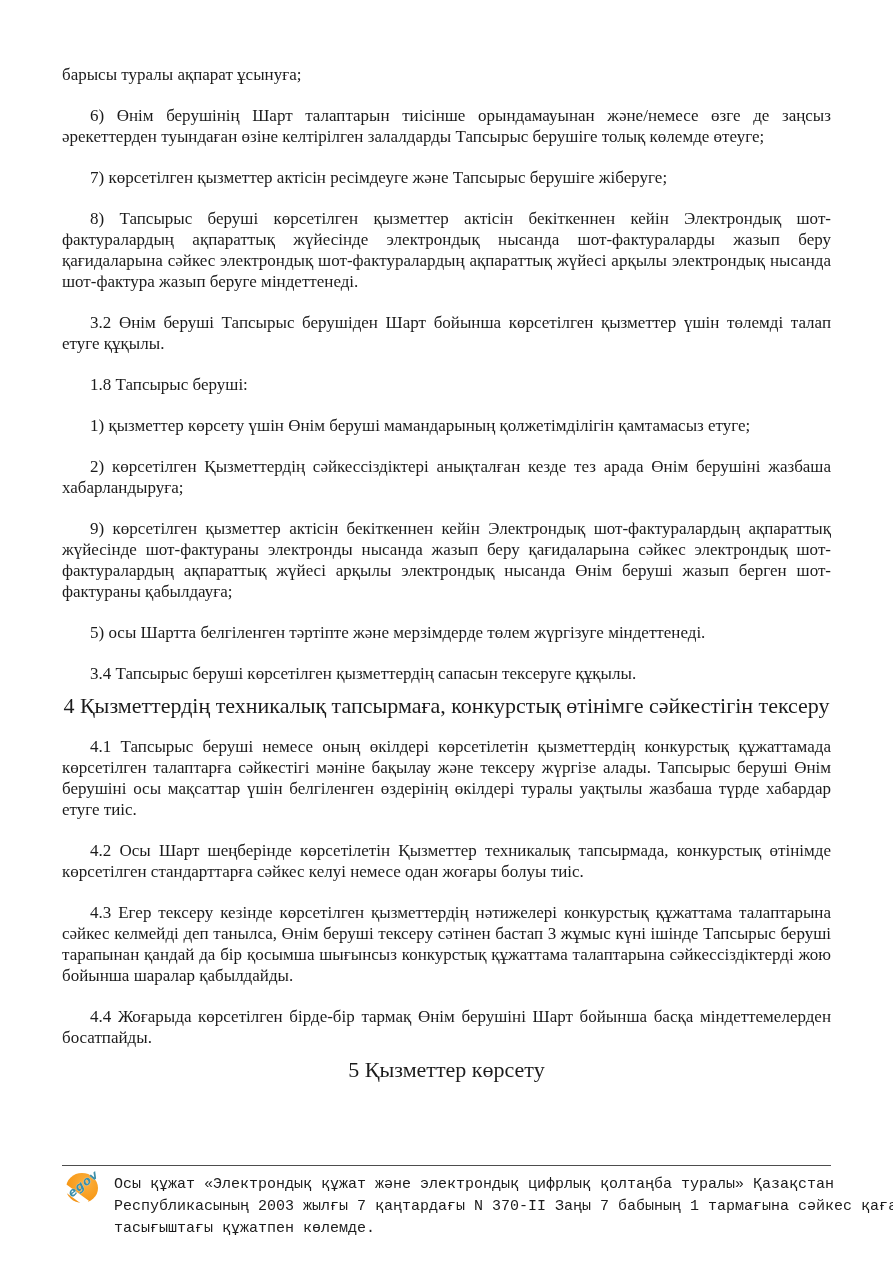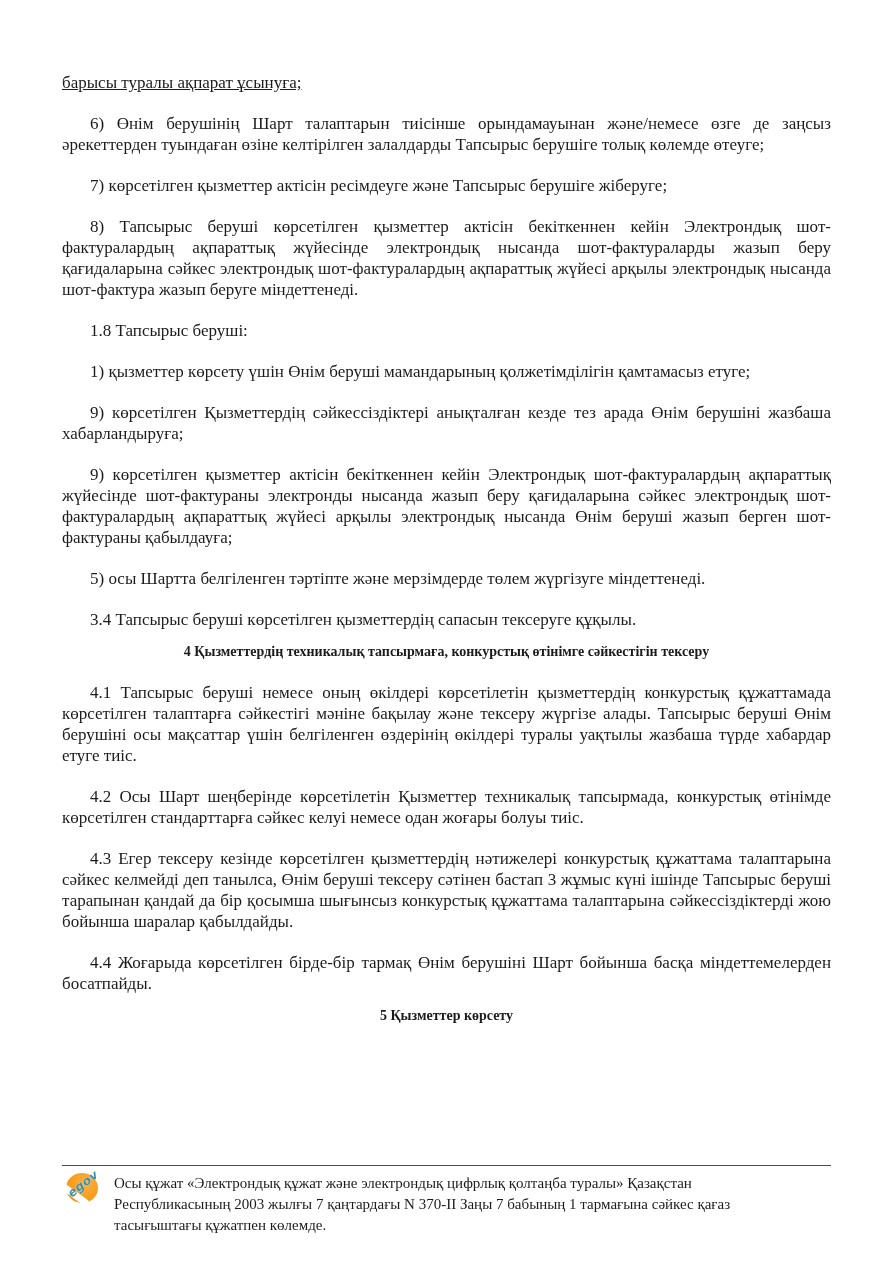--- a/index.html
+++ b/index.html
@@ -19,30 +19,29 @@
     width: 769px;
     font-size: 17px;
     line-height: 21px;
     text-align: justify;
   }
   .doc-body p {
     margin: 20px 0 0 0;
     text-indent: 28px;
   }
   .doc-body p.first {
-    margin-top: 8px;
+    margin-top: 0;
     text-indent: 0;
-    text-decoration: underline;
   }
   .doc-body p.heading {
     margin-top: 11px;
     text-indent: 0;
     text-align: center;
-    font-weight: bold;
-    font-size: 14px;
+    font-weight: normal;
+    font-size: 22px;
   }
   .page-footer {
     position: absolute;
     left: 62px;
     top: 1165px;
     width: 769px;
     background: #ffffff;
   }
   .footer-rule {
     height: 0;
@@ -89,35 +88,36 @@
     letter-spacing: 0.5px;
     transform: rotate(-38deg);
     transform-origin: left top;
     text-shadow: 0 0 1px #ffffff;
   }
   .footer-text {
     font-size: 15px;
     line-height: 21px;
     padding-top: 1px;
   }
-  .footer-line { white-space: nowrap; }
+  .footer-line { white-space: nowrap; font-family: Liberation Mono, monospace; }
 </style>
 </head>
 <body>
 
 <div class="page">
 
   <div class="doc-body">
     <p class="first">барысы туралы ақпарат ұсынуға;</p>
     <p>6) Өнім берушінің Шарт талаптарын тиісінше орындамауынан және/немесе өзге де заңсыз әрекеттерден туындаған өзіне келтірілген залалдарды Тапсырыс берушіге толық көлемде өтеуге;</p>
     <p>7) көрсетілген қызметтер актісін ресімдеуге және Тапсырыс берушіге жіберуге;</p>
     <p>8) Тапсырыс беруші көрсетілген қызметтер актісін бекіткеннен кейін Электрондық шот-фактуралардың ақпараттық жүйесінде электрондық нысанда шот-фактураларды жазып беру қағидаларына сәйкес электрондық шот-фактуралардың ақпараттық жүйесі арқылы электрондық нысанда шот-фактура жазып беруге міндеттенеді.</p>
+    <p>3.2 Өнім беруші Тапсырыс берушіден Шарт бойынша көрсетілген қызметтер үшін төлемді талап етуге құқылы.</p>
     <p>1.8 Тапсырыс беруші:</p>
     <p>1) қызметтер көрсету үшін Өнім беруші мамандарының қолжетімділігін қамтамасыз етуге;</p>
-    <p>9) көрсетілген Қызметтердің сәйкессіздіктері анықталған кезде тез арада Өнім берушіні жазбаша хабарландыруға;</p>
+    <p>2) көрсетілген Қызметтердің сәйкессіздіктері анықталған кезде тез арада Өнім берушіні жазбаша хабарландыруға;</p>
     <p>9) көрсетілген қызметтер актісін бекіткеннен кейін Электрондық шот-фактуралардың ақпараттық жүйесінде шот-фактураны электронды нысанда жазып беру қағидаларына сәйкес электрондық шот-фактуралардың ақпараттық жүйесі арқылы электрондық нысанда Өнім беруші жазып берген шот-фактураны қабылдауға;</p>
     <p>5) осы Шартта белгіленген тәртіпте және мерзімдерде төлем жүргізуге міндеттенеді.</p>
     <p>3.4 Тапсырыс беруші көрсетілген қызметтердің сапасын тексеруге құқылы.</p>
     <p class="heading">4 Қызметтердің техникалық тапсырмаға, конкурстық өтінімге сәйкестігін тексеру</p>
     <p>4.1 Тапсырыс беруші немесе оның өкілдері көрсетілетін қызметтердің конкурстық құжаттамада көрсетілген талаптарға сәйкестігі мәніне бақылау және тексеру жүргізе алады. Тапсырыс беруші Өнім берушіні осы мақсаттар үшін белгіленген өздерінің өкілдері туралы уақтылы жазбаша түрде хабардар етуге тиіс.</p>
     <p>4.2 Осы Шарт шеңберінде көрсетілетін Қызметтер техникалық тапсырмада, конкурстық өтінімде көрсетілген стандарттарға сәйкес келуі немесе одан жоғары болуы тиіс.</p>
     <p>4.3 Егер тексеру кезінде көрсетілген қызметтердің нәтижелері конкурстық құжаттама талаптарына сәйкес келмейді деп танылса, Өнім беруші тексеру сәтінен бастап 3 жұмыс күні ішінде Тапсырыс беруші тарапынан қандай да бір қосымша шығынсыз конкурстық құжаттама талаптарына сәйкессіздіктерді жою бойынша шаралар қабылдайды.</p>
     <p>4.4 Жоғарыда көрсетілген бірде-бір тармақ Өнім берушіні Шарт бойынша басқа міндеттемелерден босатпайды.</p>
     <p class="heading">5 Қызметтер көрсету</p>
   </div>

